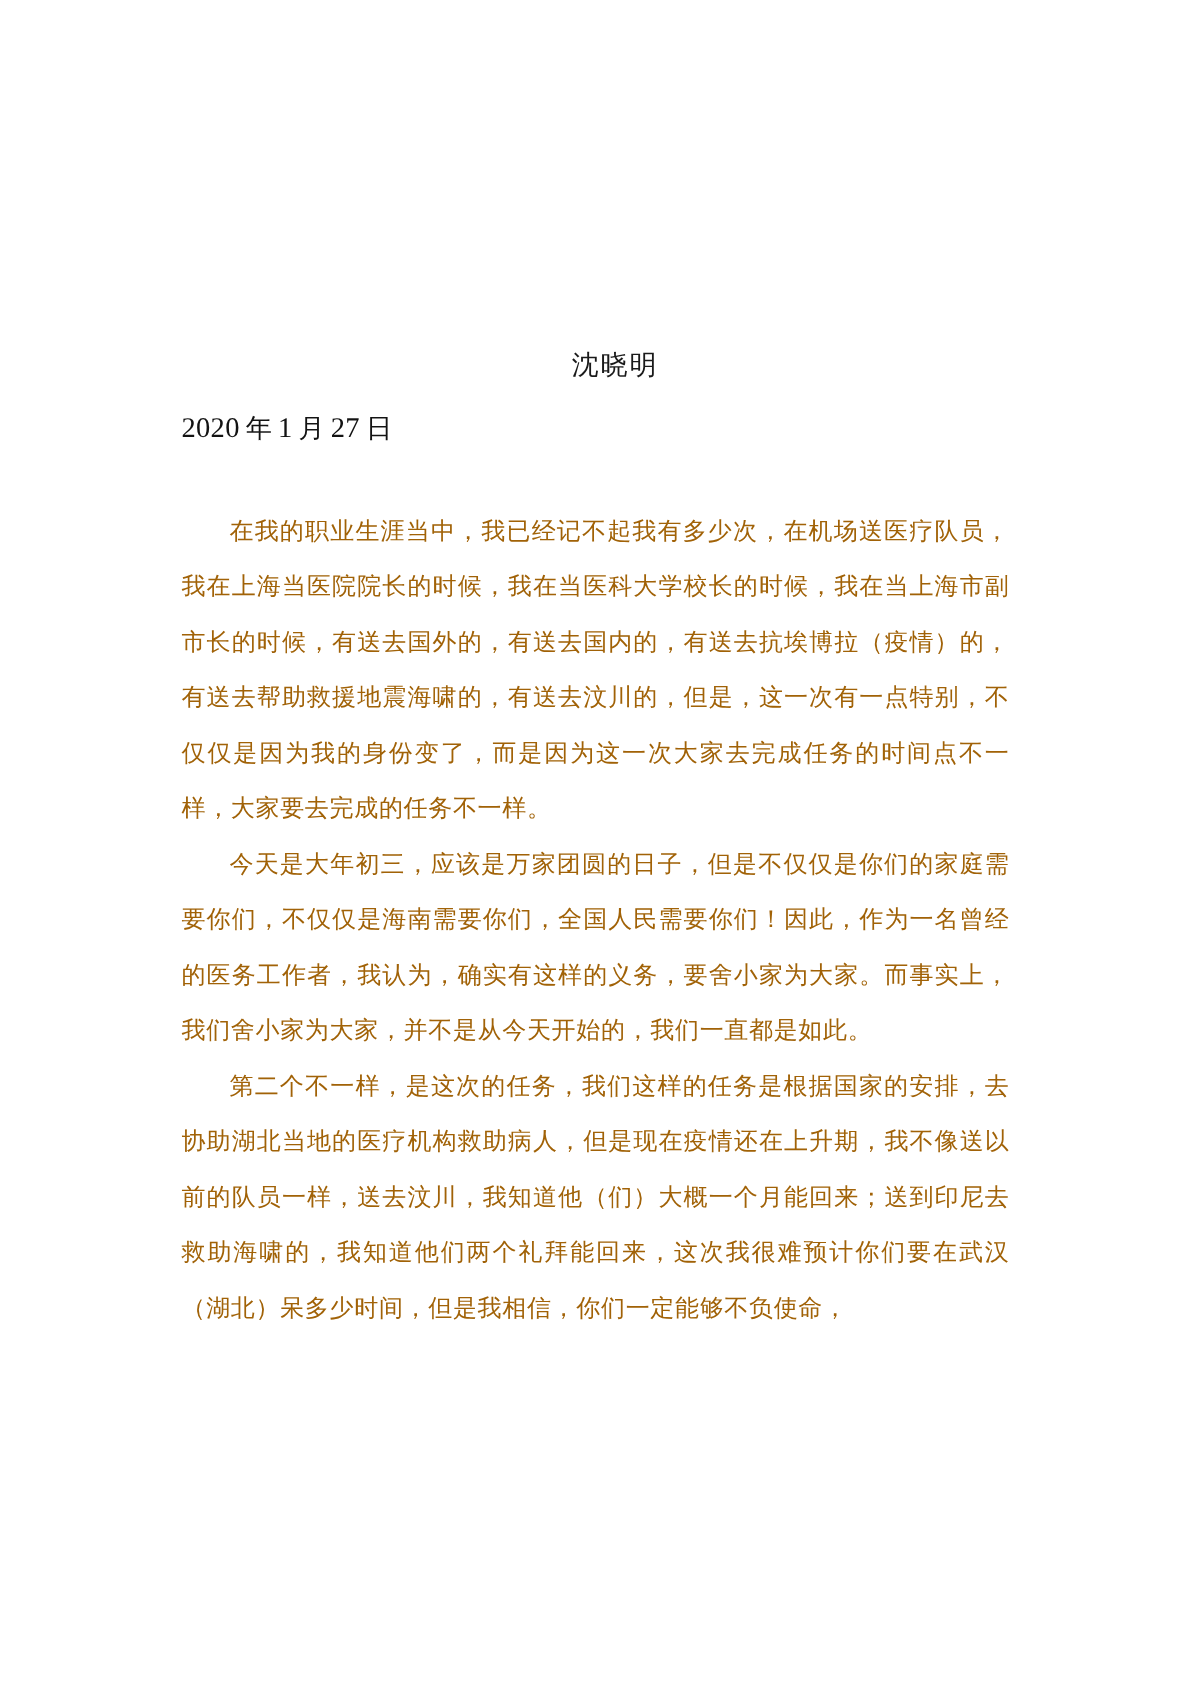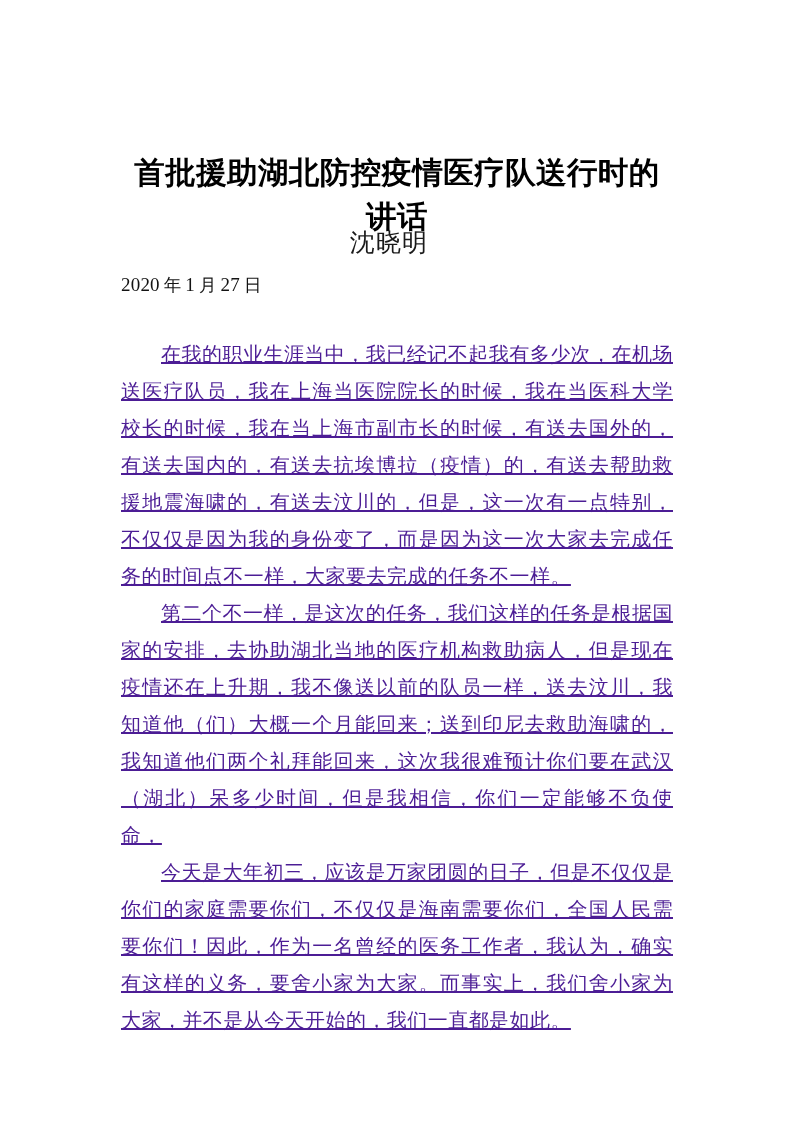--- a/index.html
+++ b/index.html
@@ -30,26 +30,26 @@
     font-weight: 700;
     font-size: 30.5px;
     line-height: 44px;
     letter-spacing: 0.4px;
     color: #000000;
     -webkit-font-smoothing: none;
   }
 
   .doc-author {
     position: absolute;
-    left: 113px;
+    left: 134px;
     top: 230px;
     width: 552px;
     text-align: center;
-    font-family: Liberation Serif, serif;
-    font-size: 25px;
+    font-family: Liberation Sans, sans-serif;
+    font-size: 18px;
     line-height: 26px;
     letter-spacing: 1.2px;
     color: #1a1a1a;
   }
 
   .doc-date {
     position: absolute;
     left: 121px;
     top: 272px;
     width: 552px;
@@ -72,43 +72,41 @@
   .doc-body {
     position: absolute;
     left: 121px;
     top: 336px;
     width: 552px;
   }
 
   .para {
     margin: 0;
     font-family: "Liberation Serif", "DejaVu Serif", serif;
-    font-size: 20px;
+    font-size: 16px;
     line-height: 37px;
-    color: #4c1d95;
+    color: #a16207;
     text-align: justify;
     text-justify: inter-ideograph;
     text-indent: 2em;
     letter-spacing: 0.45px;
     word-break: break-all;
-    text-decoration: underline;
   }
 </style>
 </head>
 <body>
 
 <div class="page">
 
-  <h1 class="doc-title">首批援助湖北防控疫情医疗队送行时的讲话</h1>
 
   <div class="doc-author">沈晓明</div>
 
   <div class="doc-date">
     <span class="num">2020</span><span class="cjk">年</span><span class="num">1</span><span class="cjk">月</span><span class="num">27</span><span class="cjk">日</span>
   </div>
 
   <div class="doc-body">
     <p class="para">在我的职业生涯当中，我已经记不起我有多少次，在机场送医疗队员，我在上海当医院院长的时候，我在当医科大学校长的时候，我在当上海市副市长的时候，有送去国外的，有送去国内的，有送去抗埃博拉（疫情）的，有送去帮助救援地震海啸的，有送去汶川的，但是，这一次有一点特别，不仅仅是因为我的身份变了，而是因为这一次大家去完成任务的时间点不一样，大家要去完成的任务不一样。</p>
+    <p class="para">今天是大年初三，应该是万家团圆的日子，但是不仅仅是你们的家庭需要你们，不仅仅是海南需要你们，全国人民需要你们！因此，作为一名曾经的医务工作者，我认为，确实有这样的义务，要舍小家为大家。而事实上，我们舍小家为大家，并不是从今天开始的，我们一直都是如此。</p>
     <p class="para">第二个不一样，是这次的任务，我们这样的任务是根据国家的安排，去协助湖北当地的医疗机构救助病人，但是现在疫情还在上升期，我不像送以前的队员一样，送去汶川，我知道他（们）大概一个月能回来；送到印尼去救助海啸的，我知道他们两个礼拜能回来，这次我很难预计你们要在武汉（湖北）呆多少时间，但是我相信，你们一定能够不负使命，</p>
-    <p class="para">今天是大年初三，应该是万家团圆的日子，但是不仅仅是你们的家庭需要你们，不仅仅是海南需要你们，全国人民需要你们！因此，作为一名曾经的医务工作者，我认为，确实有这样的义务，要舍小家为大家。而事实上，我们舍小家为大家，并不是从今天开始的，我们一直都是如此。</p>
   </div>
 
 </div>
 
 </body></html>

